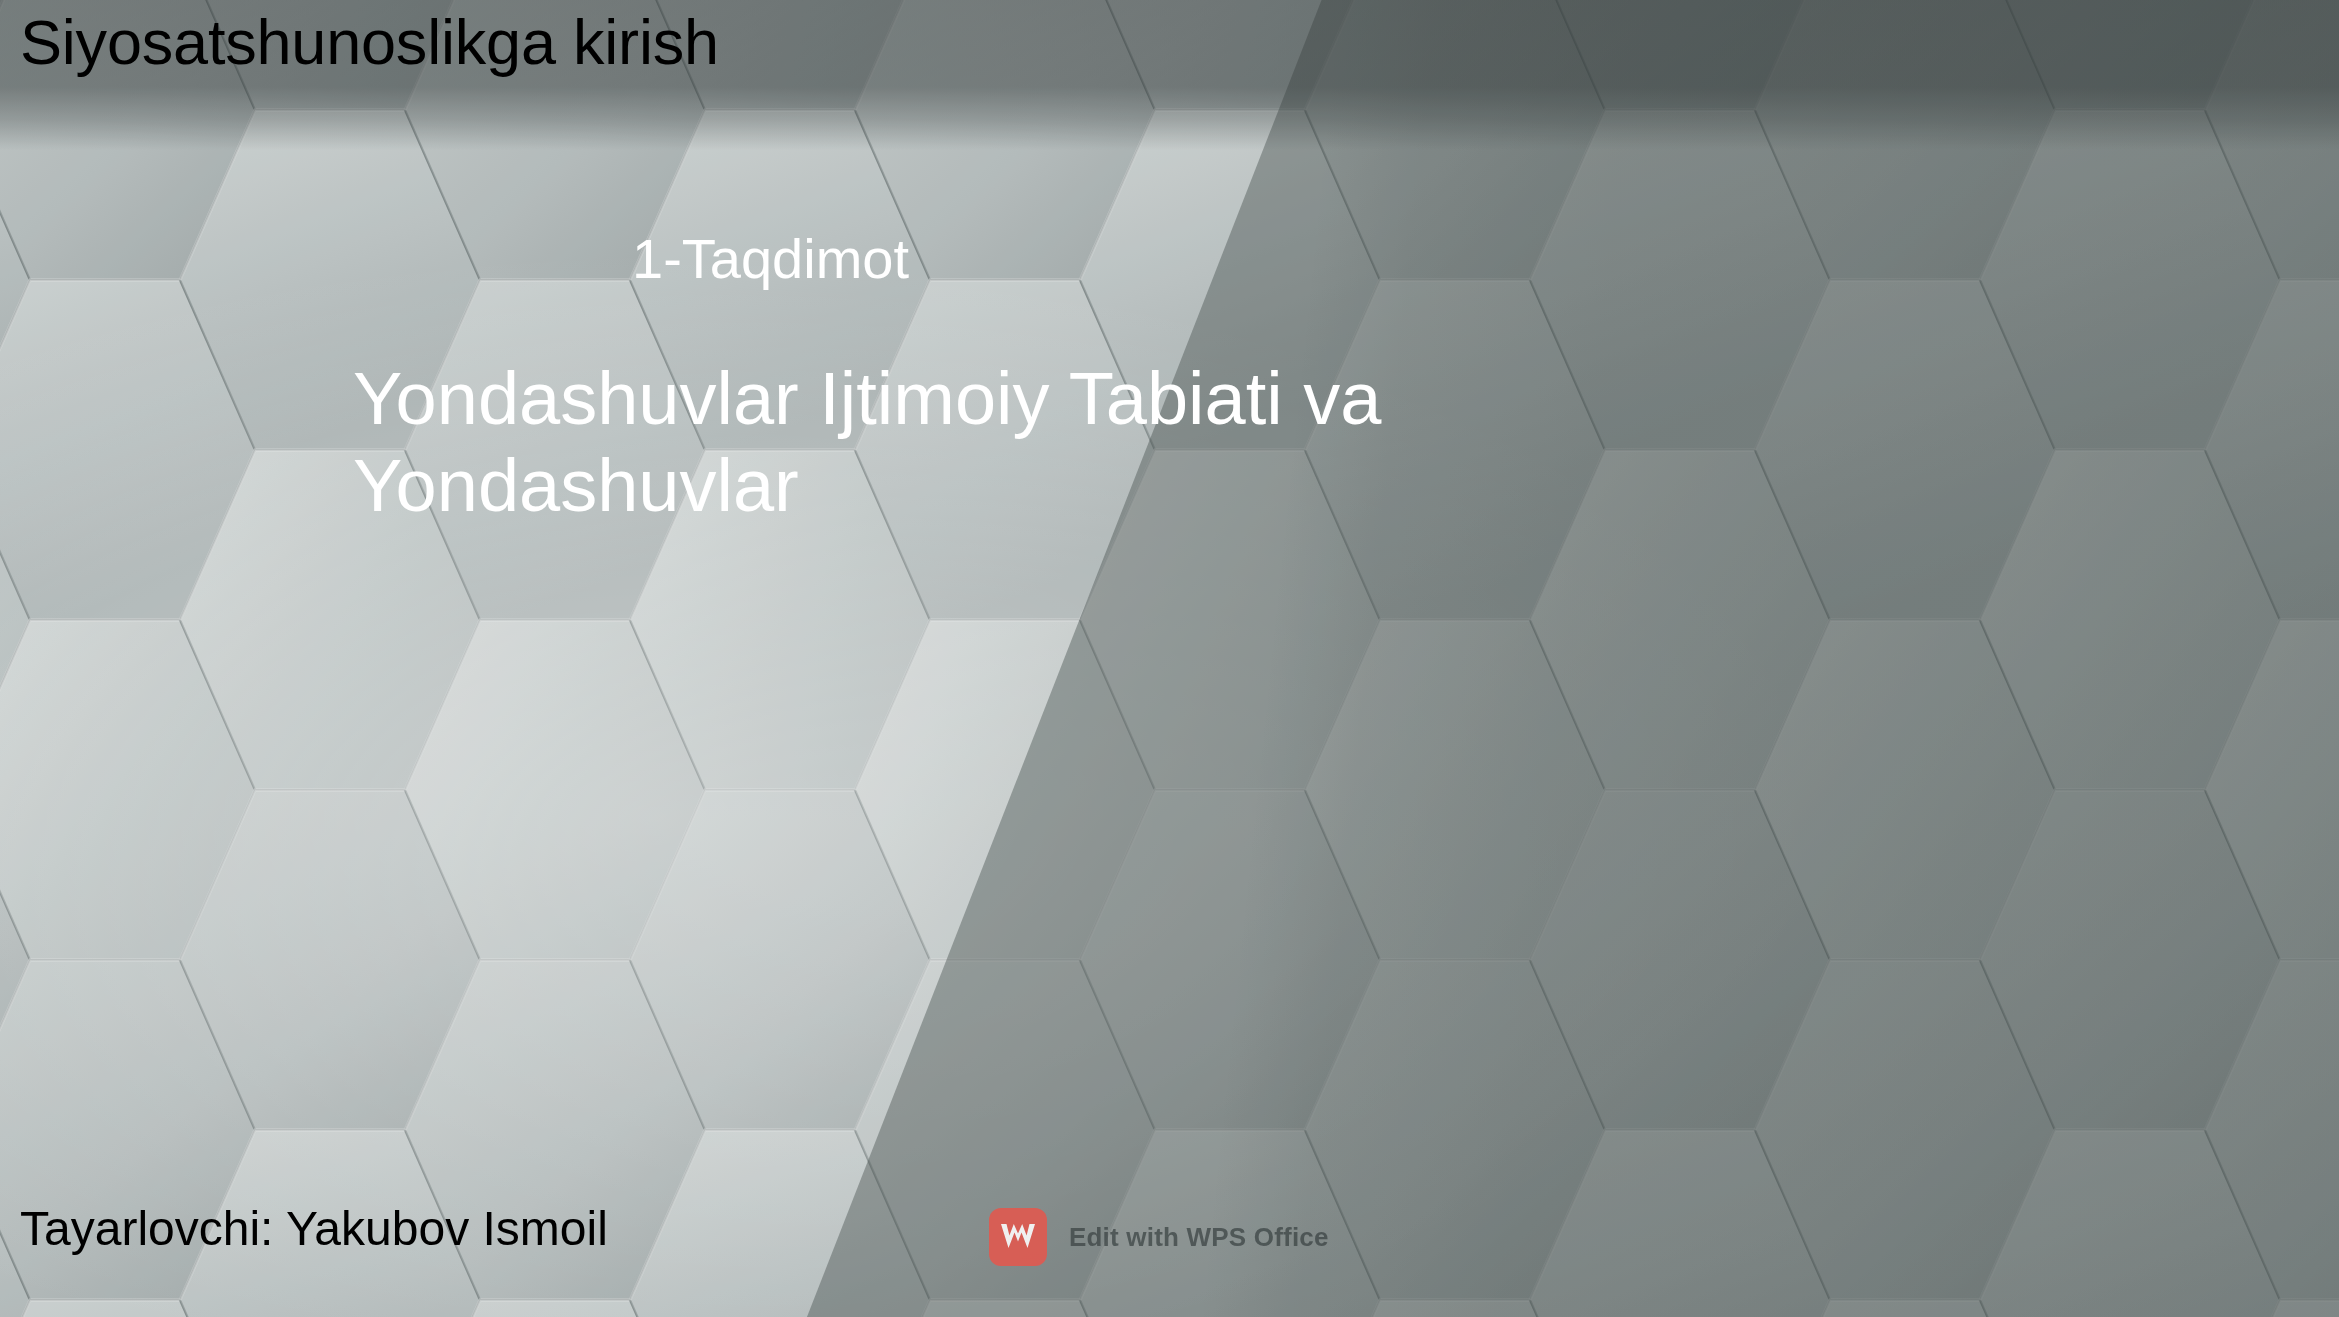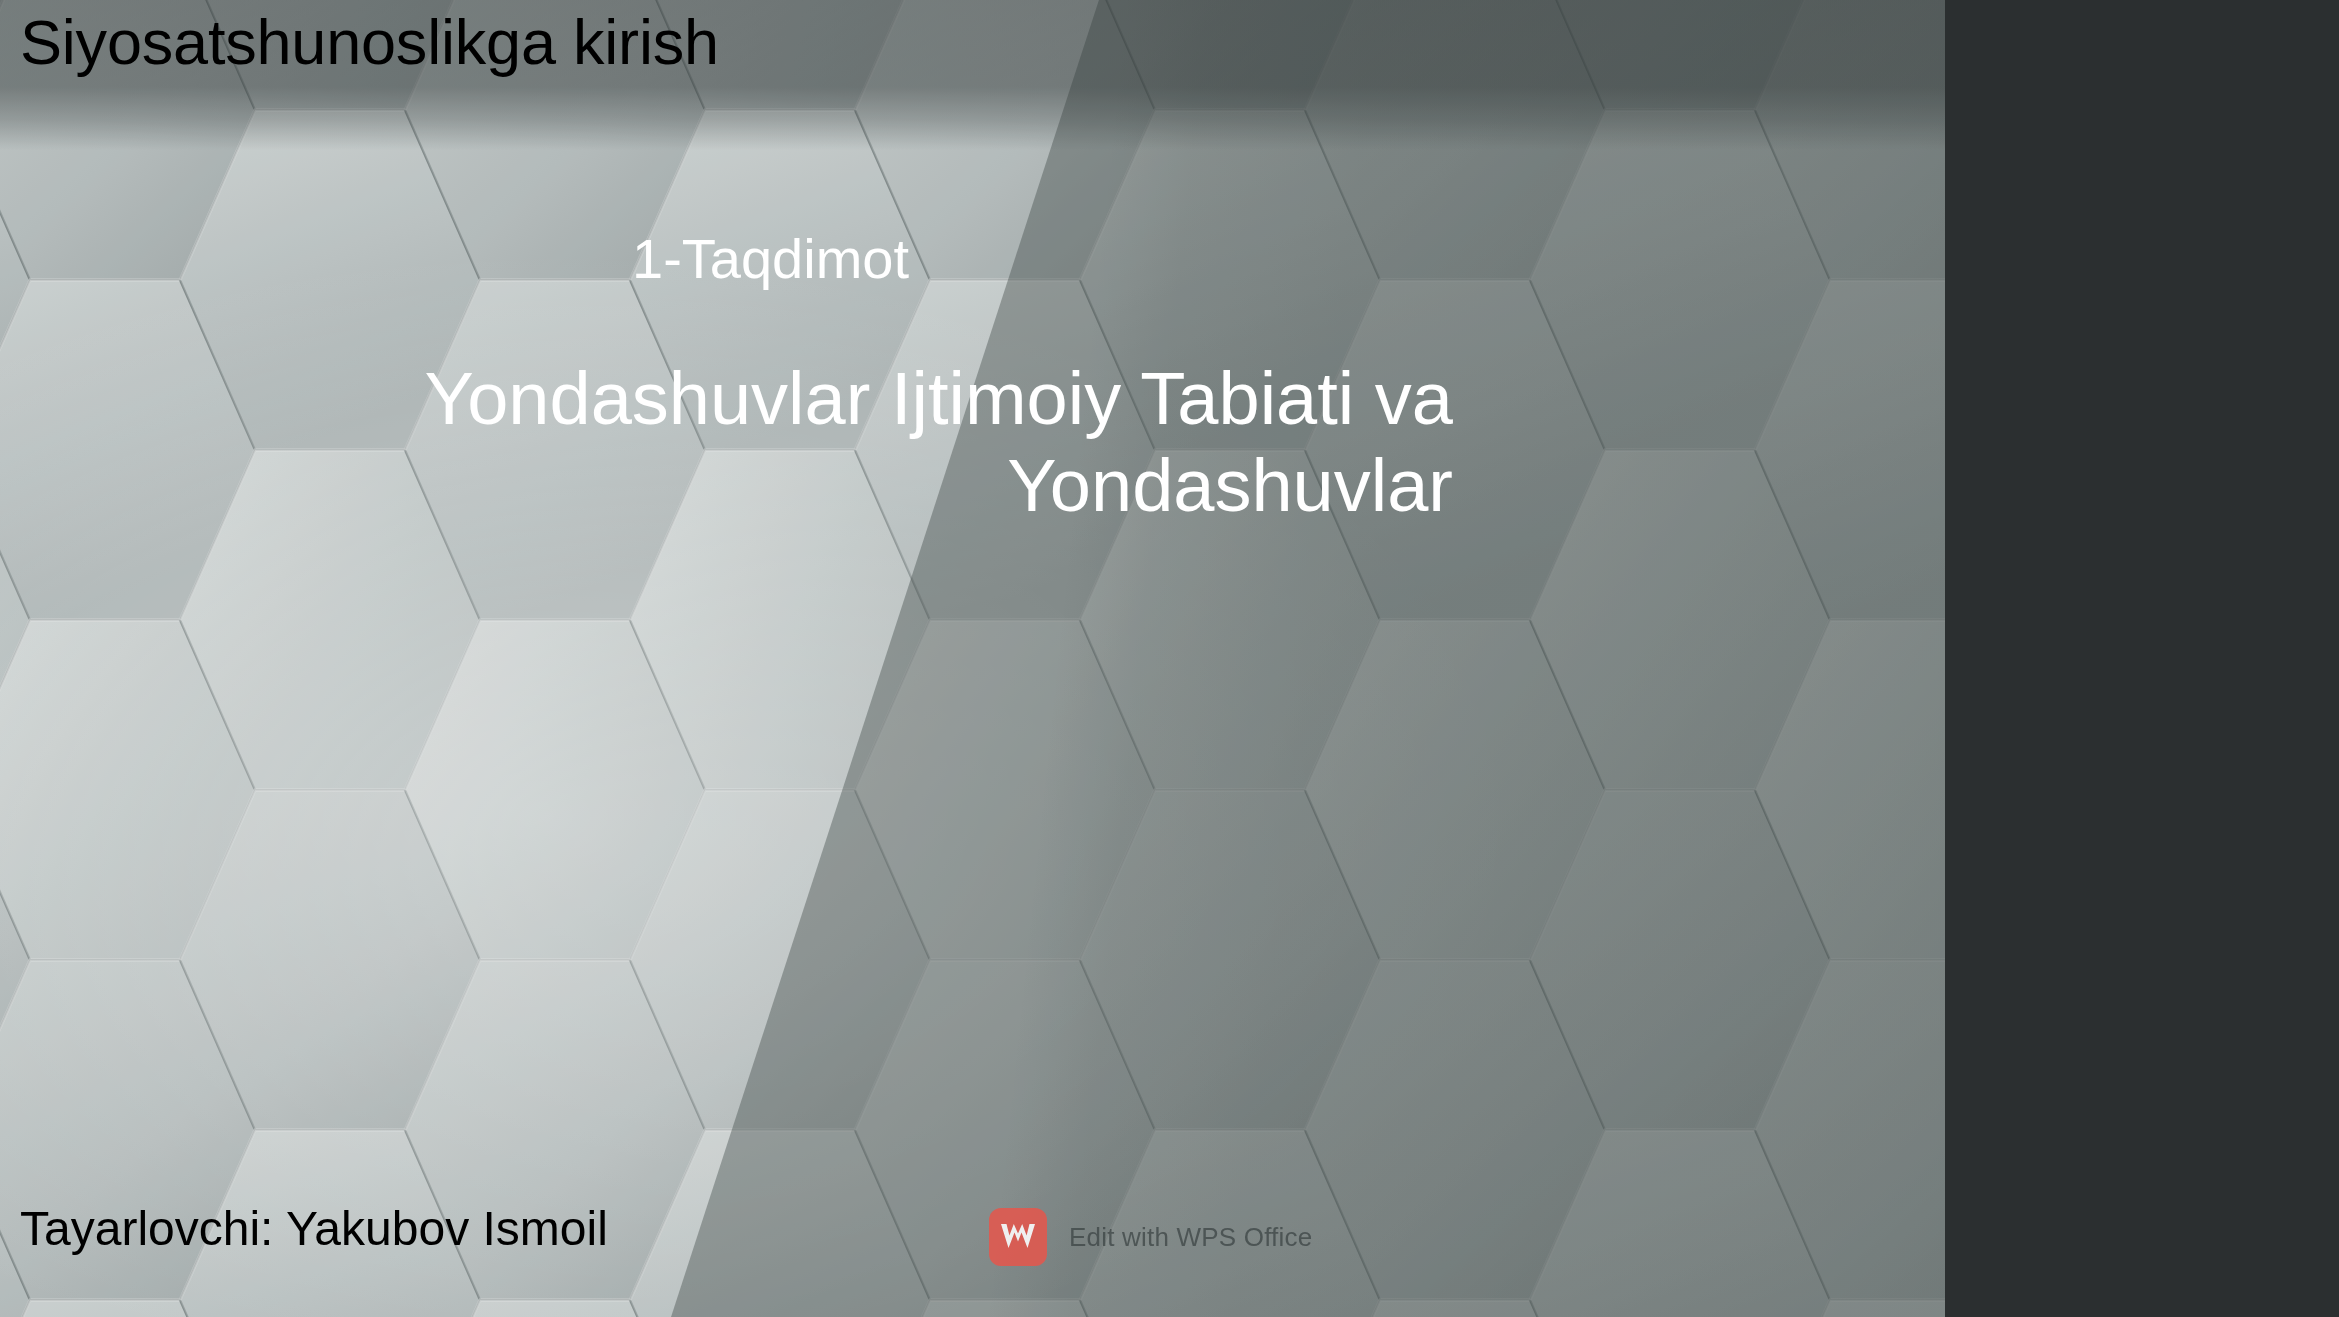--- a/index.html
+++ b/index.html
@@ -6,25 +6,24 @@
     margin: 0;
     padding: 0;
     background: #2b2f30;
   }
   body {
     font-family: "Liberation Sans", sans-serif;
   }
 
   #slide {
     position: relative;
-    width: 1945px;
+    width: 2339px;
     height: 1317px;
     overflow: hidden;
     background: #9aa3a4;
-    text-align: right;
   }
 
   
   .hex-bg {
     position: absolute;
     inset: 0;
     background-color: #b9c0c0;
     overflow: hidden;
   }
   .hex-svg {
@@ -154,21 +153,21 @@
     justify-content: center;
     flex: none;
     box-shadow: 0 0 0 0 rgba(0,0,0,0);
   }
   .wps-logo svg { display: block; }
   .wps-label {
     font-size: 26px;
     color: #3a4243;
     white-space: nowrap;
     letter-spacing: 0.2px;
-    font-weight: normal;
+    font-weight: bold;
     opacity: 0.82;
   }
 </style>
 </head>
 <body>
 
 <div id="slide">
 
   <div class="hex-bg">
     <svg class="hex-svg" viewBox="0 0 2600 1480" preserveAspectRatio="none">

